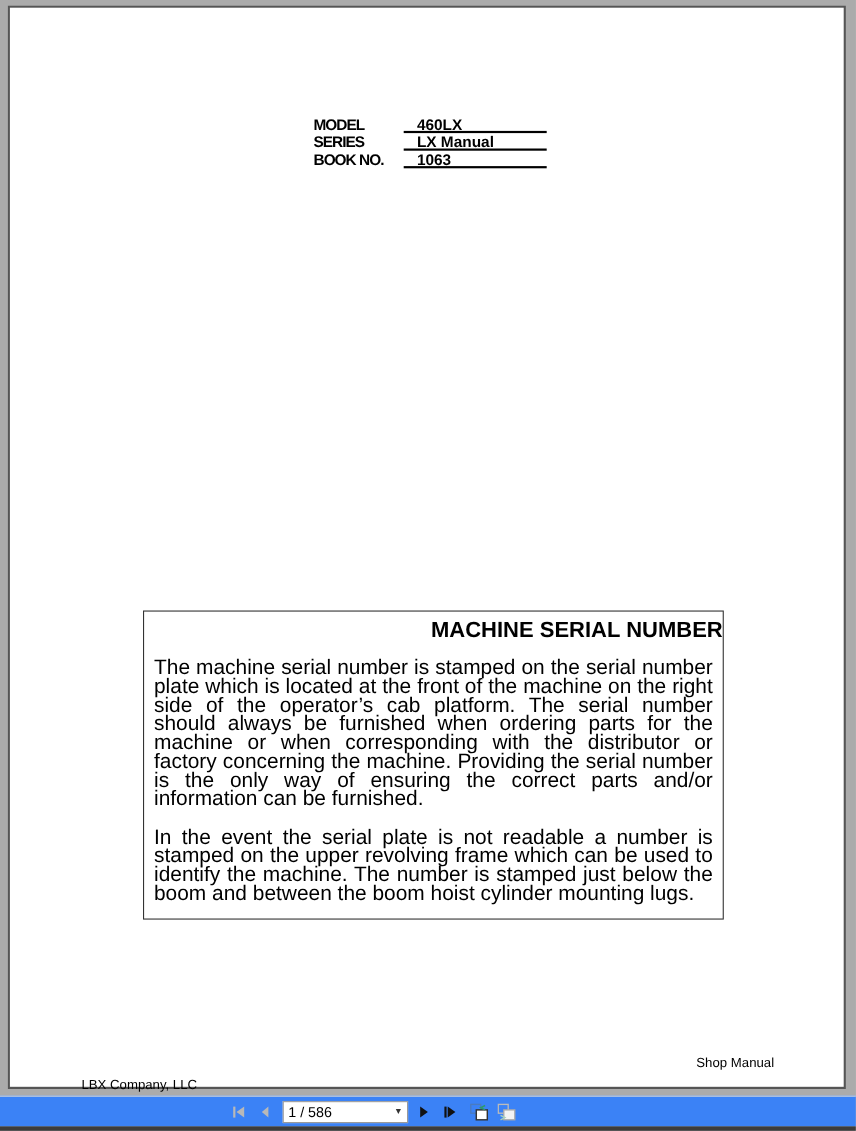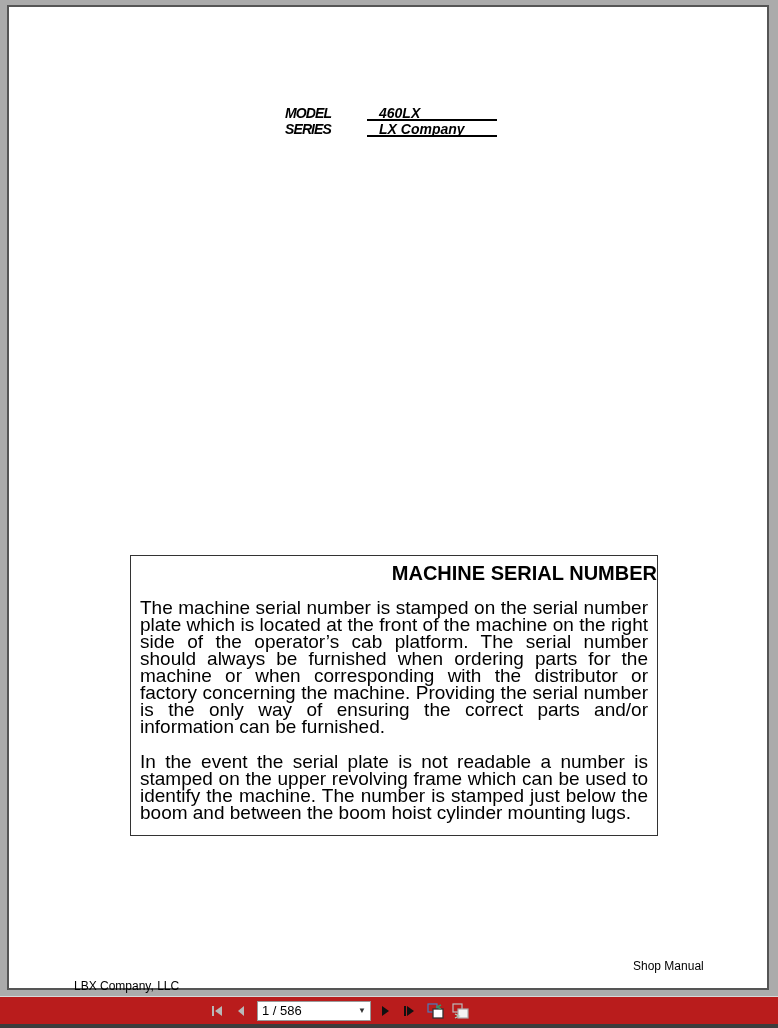--- a/index.html
+++ b/index.html
@@ -6,21 +6,21 @@
   body {
     width:778px; height:1028px; overflow:hidden; position:relative;
     background:#ababab; font-family:"Liberation Sans", sans-serif;
   }
   .viewer { position:absolute; left:0; top:0; width:778px; height:996px; background:#ababab; }
   .page {
     position:absolute; left:7px; top:5px; width:762px; height:985px;
     background:#ffffff; border-left:2px solid #555; border-top:2px solid #555;
     border-right:2px solid #555; border-bottom:2px solid #555; box-sizing:border-box;
   }
-  .info { position:absolute; left:276px; top:98px; width:220px;font-style:italic; }
+  .info { position:absolute; left:276px; top:98px; width:220px; }
   .info-row { position:relative; height:16px; }
   .info-label {
     position:absolute; left:0; top:0; font-weight:bold; font-size:14px;
     letter-spacing:-0.9px; color:#000; line-height:16px;
   }
   .info-line {
     position:absolute; left:82px; width:130px; top:14px; border-bottom:2px solid #000;
   }
   .info-value {
     position:absolute; left:94px; top:0; font-weight:bold; font-size:14px; color:#000; line-height:16px;
@@ -33,21 +33,21 @@
     text-align:right; font-weight:bold; font-size:20px; margin-top:6px; color:#000;
   }
   .notice-para {
     margin:0 9px; font-size:19px; line-height:17px; text-align:justify; color:#000;
   }
   .p1 { margin-top:14px; }
   .p2 { margin-top:18px; }
   .footer-left { position:absolute; left:65px; top:972px; font-size:12px; color:#000; }
   .footer-right { position:absolute; left:624px; top:952px; font-size:12px; color:#000; }
   .toolbar {
-    position:absolute; left:0; top:996px; width:778px; height:28px; background:#b91c1c;
+    position:absolute; left:0; top:996px; width:778px; height:28px; background:#3b82f6;
     border-top:1px solid #d8d8d8; box-sizing:border-box;
   }
   .bottom-strip { position:absolute; left:0; top:1024px; width:778px; height:4px; background:#3c3c3c; }
   .tb-btn { position:absolute; top:4px; width:20px; height:20px; display:flex; align-items:center; justify-content:center; }
   .page-field {
     position:absolute; left:257px; top:4px; width:114px; height:20px; background:#fff;
     border:1px solid #9a9a9a; box-sizing:border-box; font-size:13px; line-height:18px;
     padding-left:4px; color:#000;
   }
   .page-field .dd { position:absolute; right:4px; top:0; font-size:8px; color:#333; }
@@ -58,21 +58,26 @@
 <div class="viewer">
   <div class="page">
     <div class="info">
       <div class="info-row">
         <span class="info-label">MODEL</span>
         <span class="info-value">460LX</span>
         <span class="info-line"></span>
       </div>
       <div class="info-row">
         <span class="info-label">SERIES</span>
-        <span class="info-value">LX Company</span>
+        <span class="info-value">LX Manual</span>
+        <span class="info-line"></span>
+      </div>
+      <div class="info-row">
+        <span class="info-label">BOOK NO.</span>
+        <span class="info-value">1063</span>
         <span class="info-line"></span>
       </div>
     </div>
 
     <div class="notice">
       <div class="notice-title">MACHINE SERIAL NUMBER</div>
       <p class="notice-para p1">The machine serial number is stamped on the serial number plate which is located at the front of the machine on the right side of the operator’s cab platform.  The serial number should always be furnished when ordering parts for the machine or when corresponding with the distributor or factory concerning the machine.  Providing the serial number is the only way of ensuring the correct parts and/or information can be furnished.</p>
       <p class="notice-para p2">In the event the serial plate is not readable a number is stamped on the upper revolving frame which can be used to identify the machine.  The number is stamped just below the boom and between the boom hoist cylinder mounting lugs.</p>
     </div>
 

